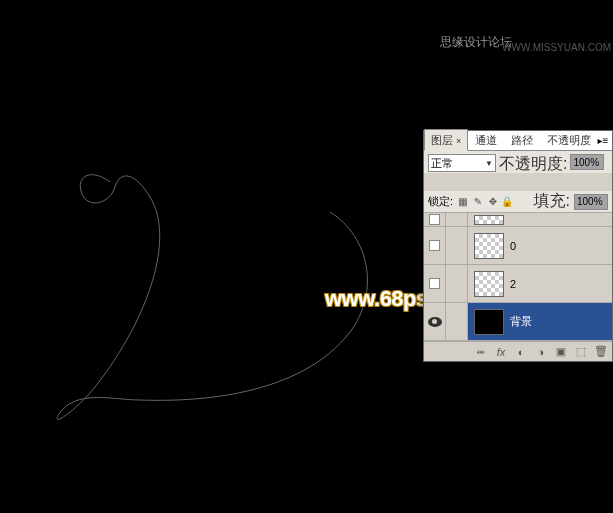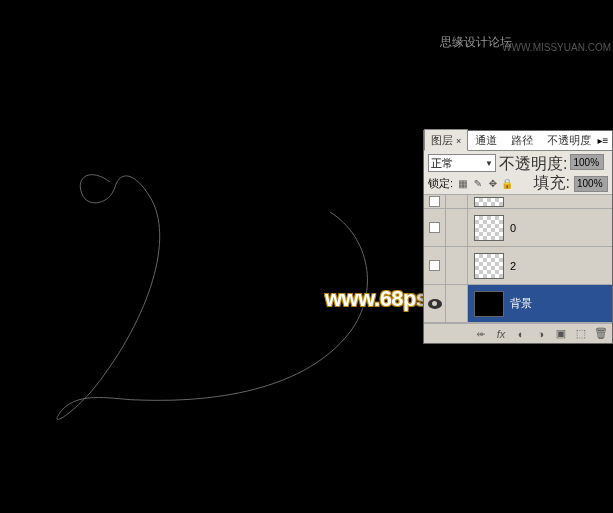--- a/index.html
+++ b/index.html
@@ -115,20 +115,21 @@
       align-items: center;
     }
     .lock-row {
       display: flex;
       align-items: center;
       padding: 2px 4px;
       background: #e8e5de;
       height: 22px;
       gap: 4px;
       border-bottom: 1px solid #aaa;
+      margin-top: 18px;
     }
     .lock-icons {
       display: flex;
       gap: 3px;
       align-items: center;
     }
     .lock-icon {
       width: 12px; height: 12px;
       font-size: 10px;
       color: #555;

